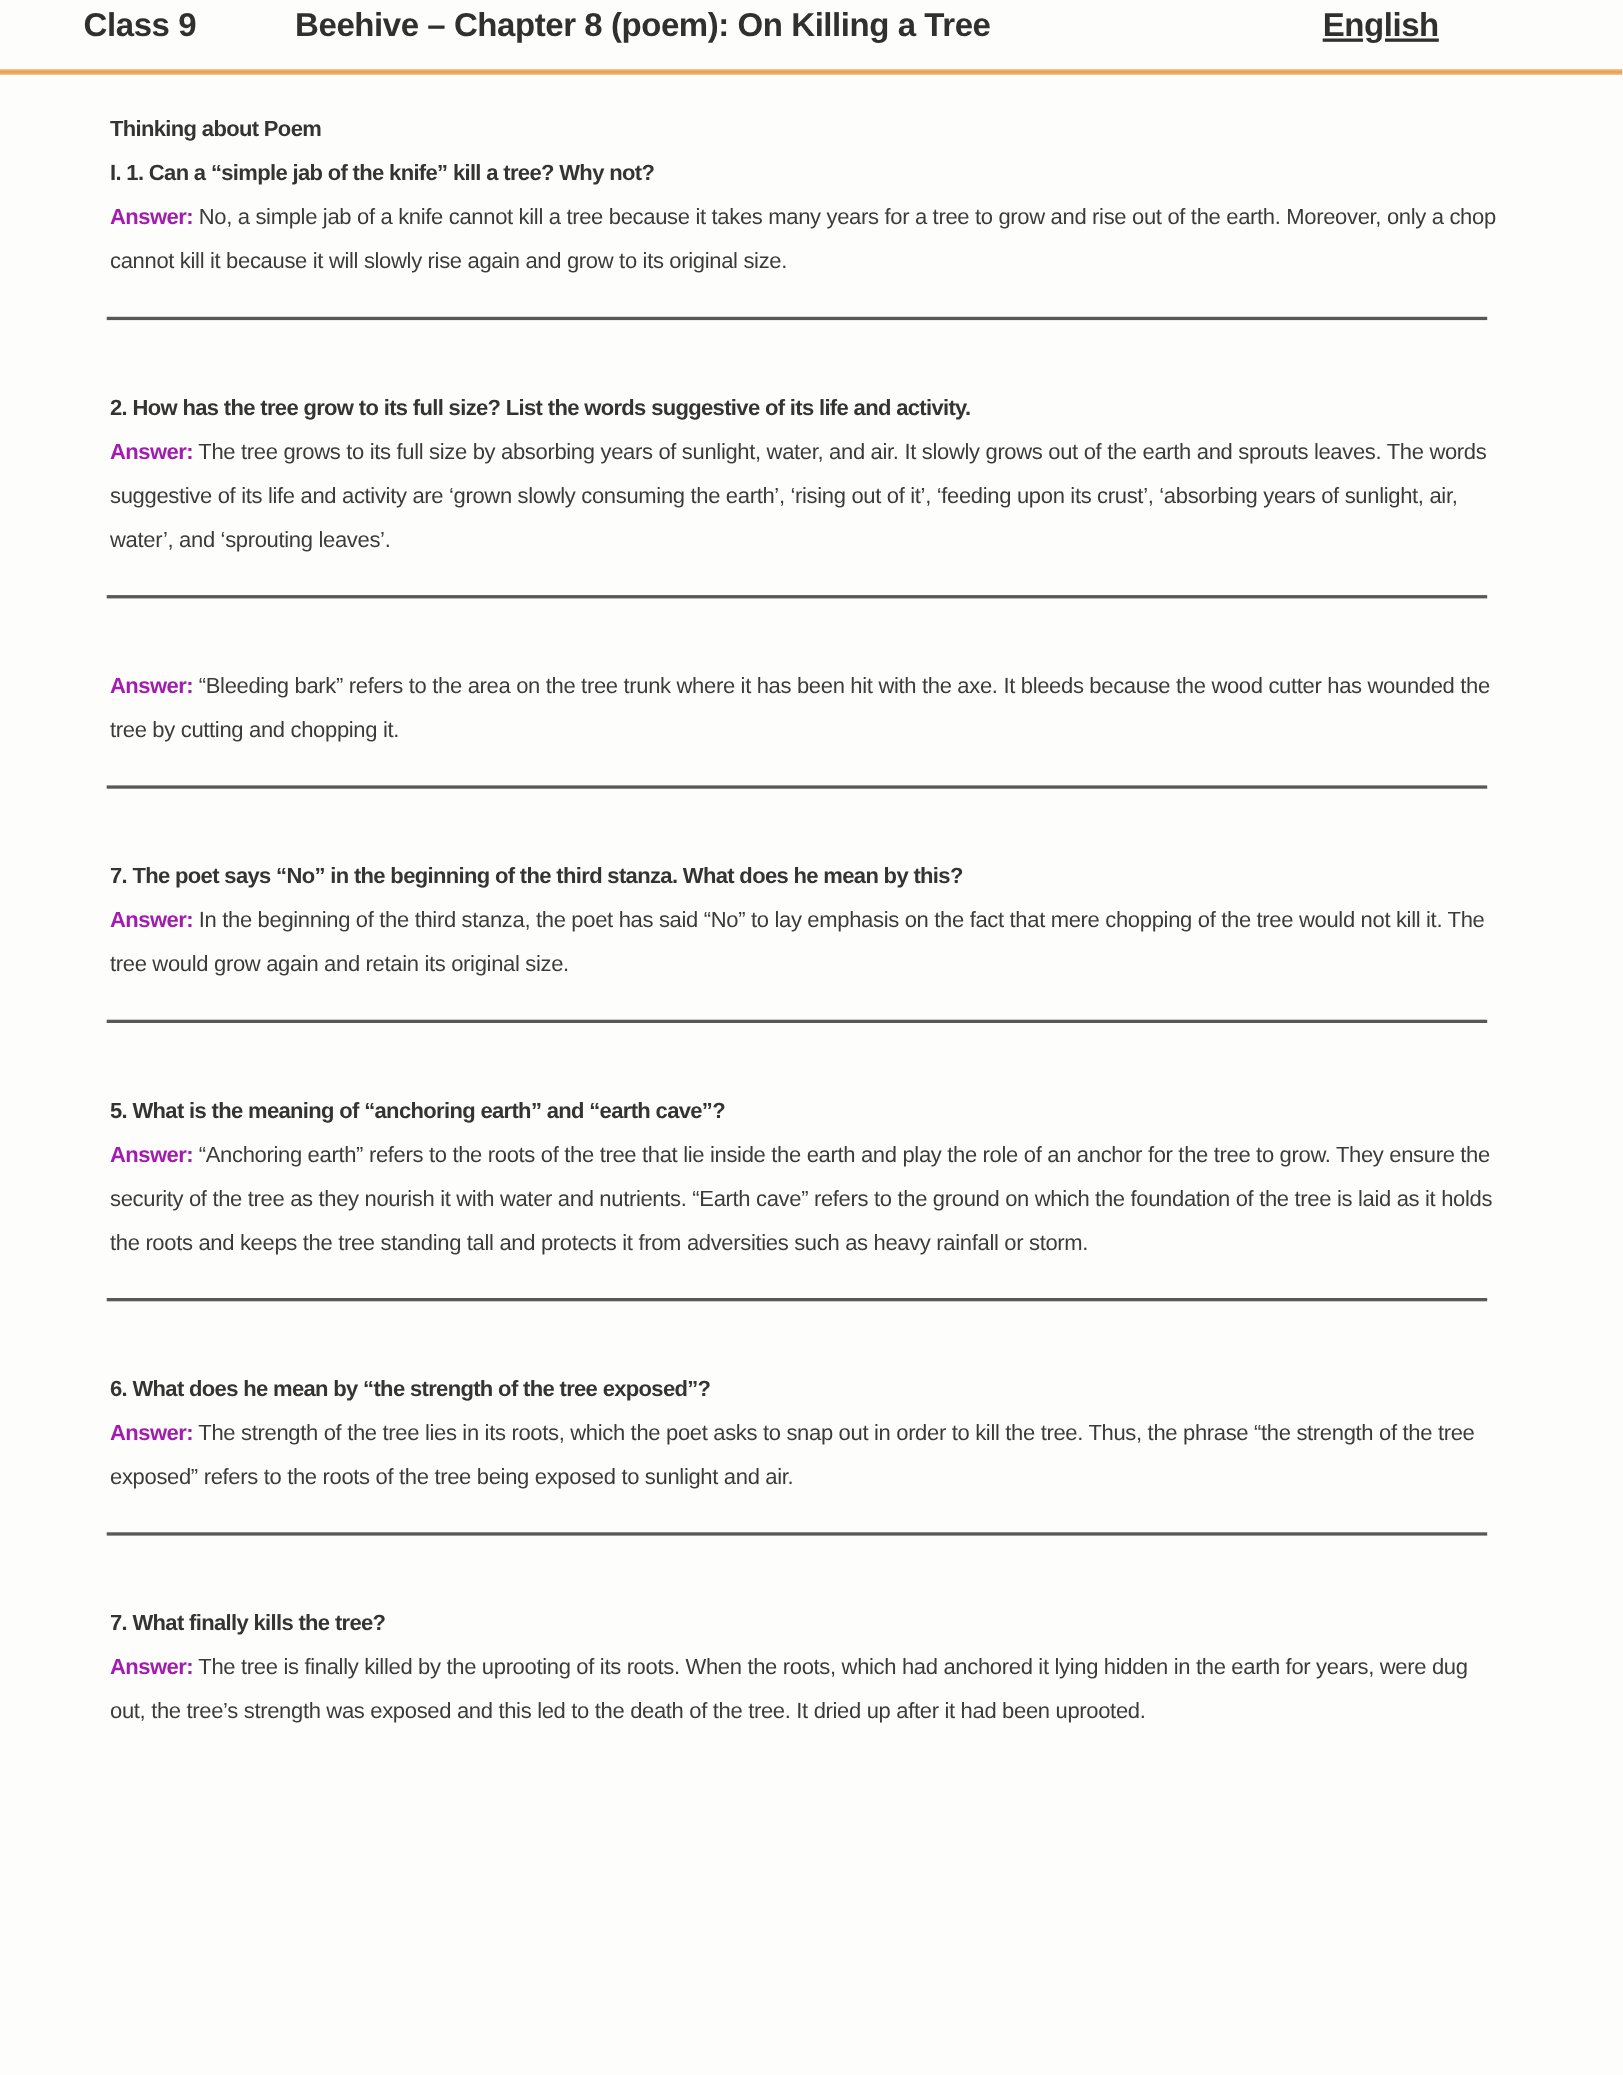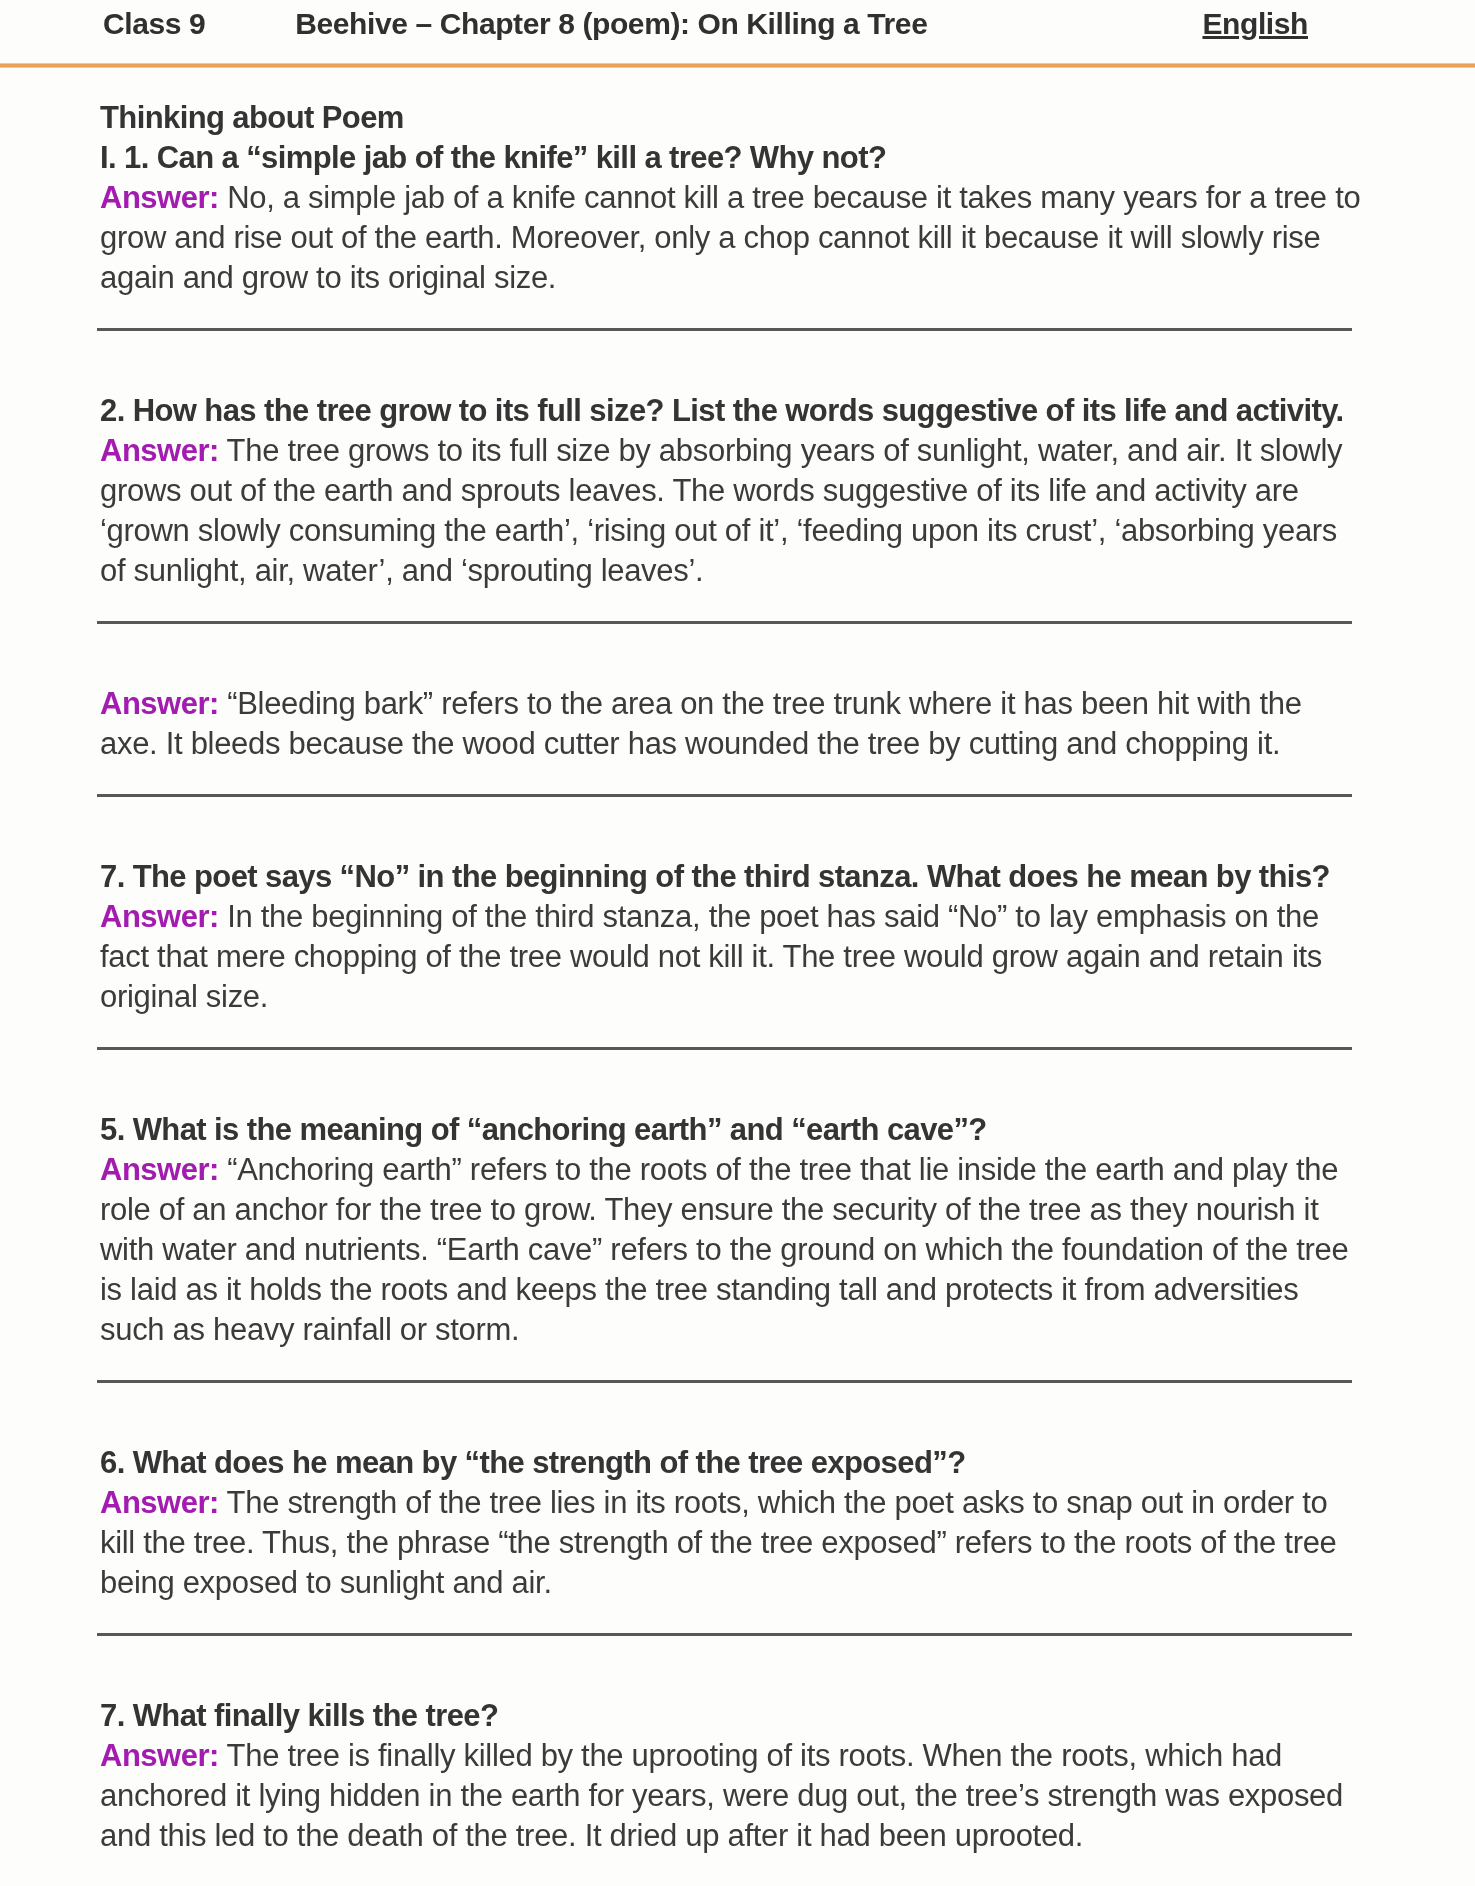--- a/index.html
+++ b/index.html
@@ -9,40 +9,40 @@
   }
   body {
     height: 1886px;
     overflow: hidden;
     background: #fdfdfb;
     color: #3b3b3b;
   }
   .page-header {
     display: flex;
     align-items: center;
-    padding: 6px 0 0 103px;
+    padding: 6px 0 0 76px;
     font-size: 30px;
     font-weight: bold;
     color: #303030;
     letter-spacing: -0.4px;
     line-height: 36px;
   }
   .page-header .doc-title { margin-left: 90px; }
   .page-header .subject   { margin-left: auto; margin-right: 167px; text-decoration: underline; }
   .accent-rule {
     margin-top: 21px;
     height: 5px;
     width: 100%;
     background: #eaa158;
     border-top: 1px solid #f5c893;
     border-bottom: 1px solid #f5c893;
   }
   main {
     margin: 30px 110px 0 100px;
-    font-size: 31px;
+    font-size: 20px;
     line-height: 40px;
     letter-spacing: -0.3px;
   }
   .section-heading, .question {
     font-weight: bold;
     color: #343434;
     letter-spacing: -0.6px;
   }
   .answer { color: #3b3b3b; }
   .answer strong { color: #a21caf; letter-spacing: -0.5px; }

